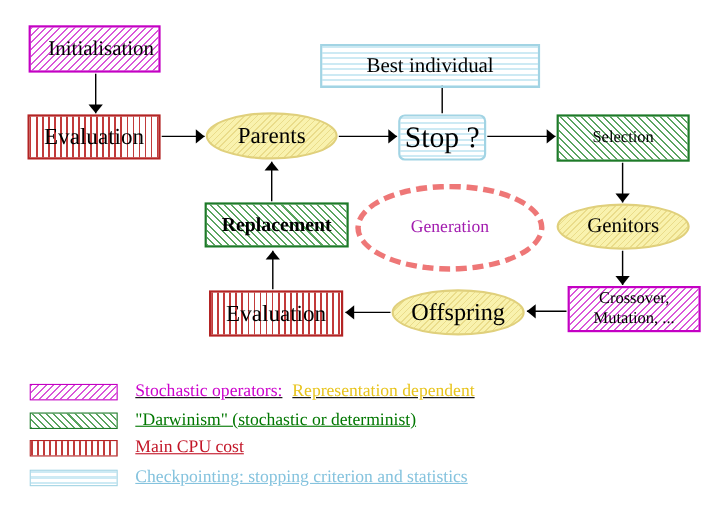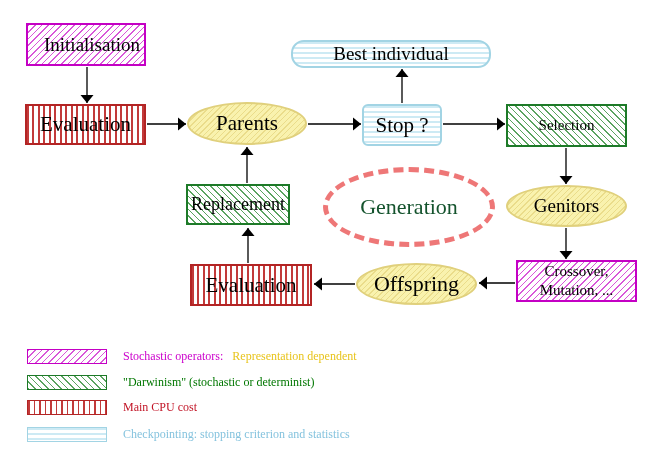--- a/index.html
+++ b/index.html
@@ -31,41 +31,41 @@
   }
   .ellipse-yellow {
     border:2px solid #e0d07c; border-radius:50%;
     background:#f9f2ae;
     background-image:repeating-linear-gradient(135deg,#eadc8a 0,#eadc8a 1px,rgba(255,255,255,0) 1px,rgba(255,255,255,0) 4px);
   }
   
   #n-init        { left:26px;  top:23px;  width:120px; height:43px; font-size:19px;padding-left:12px; }
   #n-eval-top    { left:25px;  top:104px; width:121px; height:41px; font-size:21px; }
   #n-parents     { left:187px; top:102px; width:120px; height:43px; font-size:21px; }
-  #n-best        { left:291px; top:40px;  width:200px; height:28px; font-size:19px;border-radius:13px; }
-  #n-stop        { left:362px; top:104px; width:80px;  height:42px; border-radius:6px; font-size:21px; }
+  #n-best        { left:291px; top:40px;  width:200px; height:40px; font-size:19px; }
+  #n-stop        { left:362px; top:104px; width:80px;  height:42px; border-radius:6px; font-size:27px; }
   #n-selection   { left:506px; top:104px; width:121px; height:43px; font-size:15px; }
-  #n-replacement { left:186px; top:184px; width:104px; height:41px; font-size:18px; }
+  #n-replacement { left:186px; top:184px; width:131px; height:41px; font-size:18px;font-weight:bold; }
   #n-generation  { left:323px; top:167px; width:172px; height:80px;
                    border:5px dashed #ee7777; border-radius:50%;
-                   color:#14532d; font-size:22px; }
+                   color:#a21caf; font-size:16px; }
   #n-genitors    { left:506px; top:185px; width:121px; height:42px; font-size:19px; }
   #n-eval-bot    { left:190px; top:264px; width:122px; height:42px; font-size:21px; }
   #n-offspring   { left:356px; top:263px; width:121px; height:42px; font-size:22px; }
   #n-crossover   { left:516px; top:260px; width:121px; height:42px;
                    flex-direction:column; font-size:15px; line-height:1.25; }
   
   #arrows { position:absolute; left:0; top:0; width:662px; height:471px; pointer-events:none; }
   #arrows line { stroke:#000; stroke-width:1.3; }
   
   .leg-row { position:absolute; left:27px; display:flex; align-items:center; height:16px; }
   .leg-swatch { width:80px; height:15px; box-sizing:border-box; flex:0 0 80px; }
   .leg-swatch.hatch-magenta, .leg-swatch.hatch-green,
   .leg-swatch.stripe-red, .leg-swatch.stripe-cyan { border-width:1.5px; }
-  .leg-label { margin-left:16px; font-size:12px; white-space:nowrap; }
+  .leg-label { margin-left:16px; font-size:16px; white-space:nowrap;text-decoration:underline; }
   #leg-1 { top:348px; } #leg-2 { top:374px; } #leg-3 { top:399px; } #leg-4 { top:426px; }
   .t-magenta { color:#cc00cc; }
   .t-gold    { color:#e8c41c; margin-left:9px; }
   .t-green   { color:#007700; }
   .t-red     { color:#c21527; }
   .t-blue    { color:#85c3de; }
 </style>
 </head>
 <body>
 

